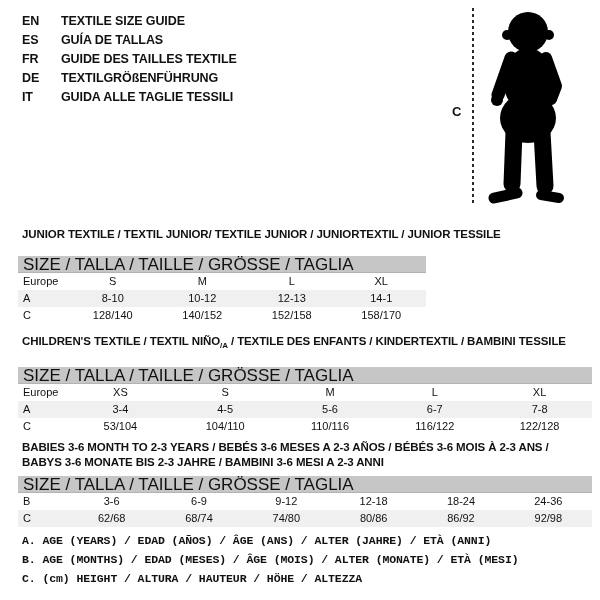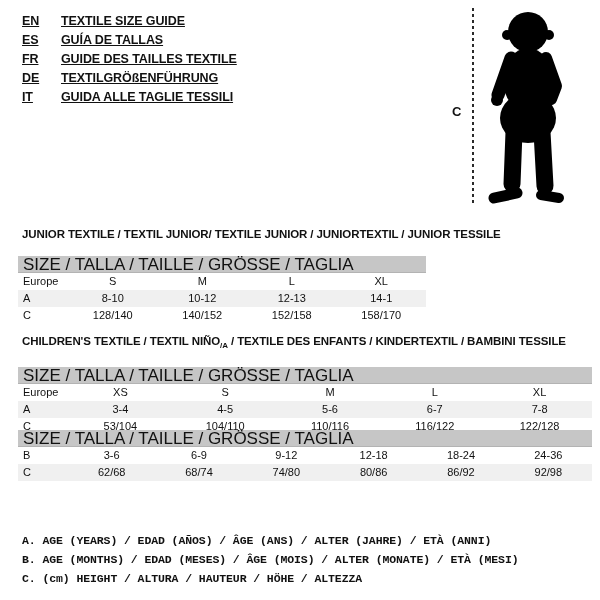--- a/index.html
+++ b/index.html
@@ -2,21 +2,21 @@
 <html><head>
 <meta charset="utf-8">
 <style>
   html,body{margin:0;padding:0;}
   body{
     width:600px;height:600px;background:#ffffff;position:relative;overflow:hidden;
     font-family:"Liberation Sans", sans-serif;color:#111111;
     -webkit-font-smoothing:antialiased;
   }
   .lang-block{position:absolute;left:22px;top:12px;}
-  .lang-row{display:flex;height:19px;line-height:19px;font-weight:bold;font-size:12.5px;letter-spacing:-0.1px;text-decoration:underline;}
+  .lang-row{display:flex;height:19px;line-height:19px;font-weight:bold;font-size:12.5px;letter-spacing:-0.1px;}
   .lang-code{width:39px;}
   .dash-line{
     position:absolute;left:472px;top:8px;width:2px;height:198px;
     background:repeating-linear-gradient(to bottom,#2a2a2a 0 3px,transparent 3px 6px);
   }
   .measure-c{position:absolute;left:452px;top:104px;font-size:13px;font-weight:bold;}
   .baby-svg{position:absolute;left:481px;top:6px;}
   .size-table{position:absolute;left:18px;}
   #table-0{top:211px;width:408px;}
   #table-1{top:318px;width:574px;}
@@ -141,20 +141,24 @@
           <div class="tcell val">53/104</div>
           <div class="tcell val">104/110</div>
           <div class="tcell val">110/116</div>
           <div class="tcell val">116/122</div>
           <div class="tcell val">122/128</div>
         </div>
       </div>
   </section>
 
   <section class="size-table" id="table-2">
+    <div class="table-title">
+        <div class="title-line"><span>BABIES 3-6 MONTH TO 2-3 YEARS / BEBÉS 3-6 MESES A 2-3 AÑOS / BÉBÉS 3-6 MOIS À 2-3 ANS /</span></div>
+        <div class="title-line"><span>BABYS 3-6 MONATE BIS 2-3 JAHRE / BAMBINI 3-6 MESI A 2-3 ANNI</span></div>
+      </div>
     <div class="bar" style="background: rgb(198, 198, 198);">SIZE / TALLA / TAILLE / GRÖSSE / TAGLIA</div>
     <div class="rows">
         <div class="trow">
           <div class="tcell label">B</div>
           <div class="tcell val">3-6</div>
           <div class="tcell val">6-9</div>
           <div class="tcell val">9-12</div>
           <div class="tcell val">12-18</div>
           <div class="tcell val">18-24</div>
           <div class="tcell val">24-36</div>

